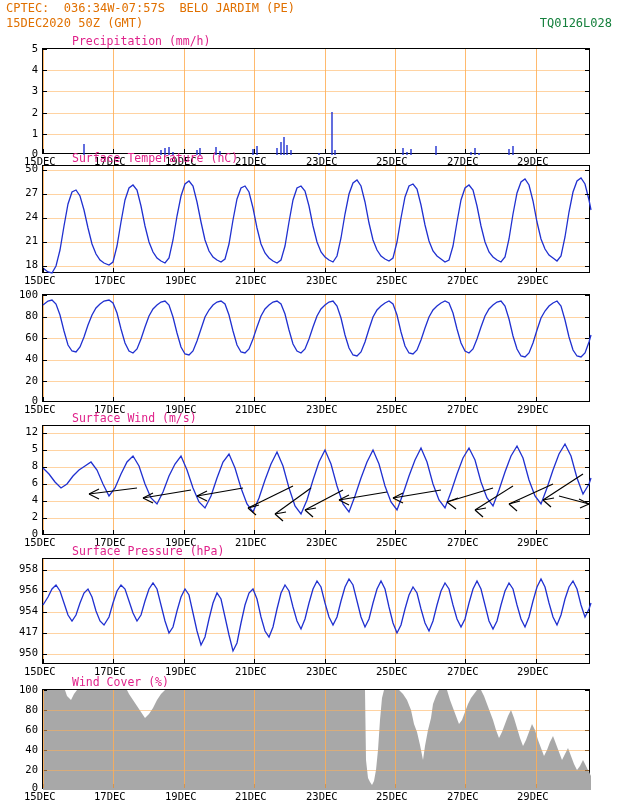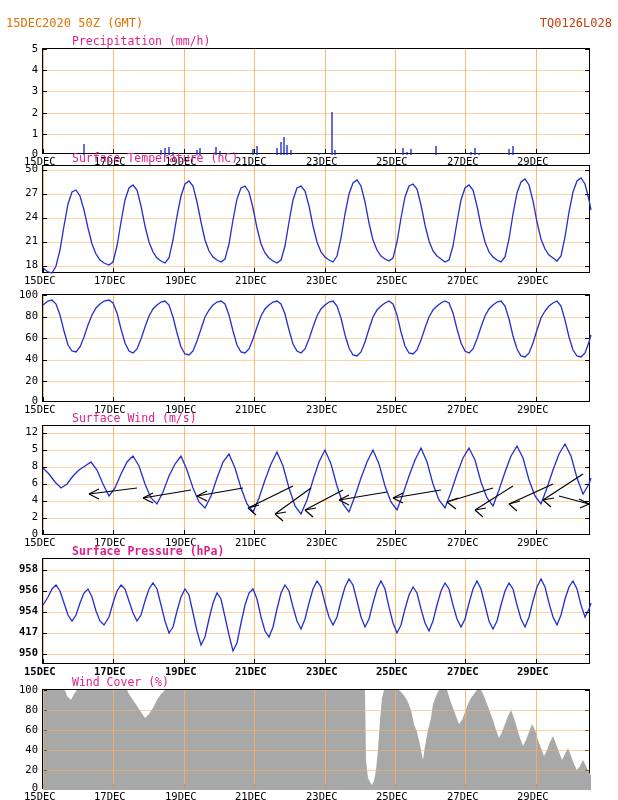--- a/index.html
+++ b/index.html
@@ -2,21 +2,21 @@
 <html><head>
 <meta charset="utf-8">
 <style>
   html,body{margin:0;padding:0;background:#ffffff;}
   body{width:618px;height:800px;font-family:"DejaVu Sans Mono",monospace;color:#000;}
   .page{position:relative;width:618px;height:800px;overflow:hidden;}
 
   .hdr{position:absolute;left:0;top:0;width:618px;height:34px;}
   .hdr .l1{position:absolute;left:6px;top:1px;font-size:12px;color:#e07000;letter-spacing:0px;white-space:pre;}
   .hdr .l2{position:absolute;left:6px;top:16px;font-size:12px;color:#e07000;white-space:pre;}
-  .hdr .r1{position:absolute;right:6px;top:16px;font-size:12px;color:#c2410c;white-space:pre;text-align:right;}
+  .hdr .r1{position:absolute;right:6px;top:16px;font-size:12px;color:#15803d;white-space:pre;text-align:right;}
   .hdr .vg{position:absolute;left:414px;top:16px;font-size:12px;color:#e07000;white-space:pre;}
 
   .panel{position:absolute;left:0;width:618px;}
   .plot{position:absolute;border:1px solid #000;background:#fff;box-sizing:border-box;}
   .ptitle{position:absolute;font-size:11.5px;color:#e0218a;white-space:pre;z-index:6;}
   .ylab{position:absolute;font-size:10.5px;color:#000;text-align:right;white-space:pre;}
   .xlab{position:absolute;font-size:10.5px;color:#000;white-space:pre;}
   .gv{position:absolute;top:0;bottom:0;width:1px;background:#ffae55;opacity:.85;}
   .gh{position:absolute;left:0;right:0;height:1px;background:#ffae55;opacity:.55;}
   .tickl{position:absolute;left:0;width:4px;height:1px;background:#000;}
@@ -24,20 +24,21 @@
   .tickb{position:absolute;bottom:0;width:1px;height:4px;background:#000;}
   svg.series{position:absolute;left:0;top:0;overflow:visible;}
   .mdlalt{position:absolute;font-size:11.5px;color:#e0218a;white-space:pre;z-index:6;}
 </style>
 </head>
 <body>
 
 <div class="page">
 
   <div class="hdr">
+    <div class="l1">CPTEC:  036:34W-07:57S  BELO JARDIM (PE)</div>
     <div class="l2">15DEC2020 50Z (GMT)</div>
     <div class="r1">TQ0126L028</div>
   </div>
 
   <div class="panel" style="top:34px;height:120px;">
     <div class="ptitle" style="left:72px;top:0px;">Precipitation (mm/h)</div>
 
     <div class="plot" style="left:42px;top:14px;width:548px;height:106px;">
       <div class="gv" style="left:0px;"></div>
       <div class="gv" style="left:70.4px;"></div>
@@ -384,21 +385,21 @@
     <div class="xlab" style="left:24px;top:125px;">15DEC</div>
     <div class="xlab" style="left:94px;top:125px;">17DEC</div>
     <div class="xlab" style="left:165px;top:125px;">19DEC</div>
     <div class="xlab" style="left:235px;top:125px;">21DEC</div>
     <div class="xlab" style="left:306px;top:125px;">23DEC</div>
     <div class="xlab" style="left:376px;top:125px;">25DEC</div>
     <div class="xlab" style="left:447px;top:125px;">27DEC</div>
     <div class="xlab" style="left:517px;top:125px;">29DEC</div>
   </div>
 
-  <div class="panel" style="top:544px;height:128px;font-weight:bold;">
+  <div class="panel" style="top:544px;height:128px;">
     <div class="ptitle" style="left:72px;top:0px;">Surface Pressure (hPa)</div>
 
     <div class="plot" style="left:42px;top:14px;width:548px;height:106px;">
       <div class="gv" style="left:0px;"></div>
       <div class="gv" style="left:70.4px;"></div>
       <div class="gv" style="left:140.8px;"></div>
       <div class="gv" style="left:211.2px;"></div>
       <div class="gv" style="left:281.6px;"></div>
       <div class="gv" style="left:352px;"></div>
       <div class="gv" style="left:422.4px;"></div>

